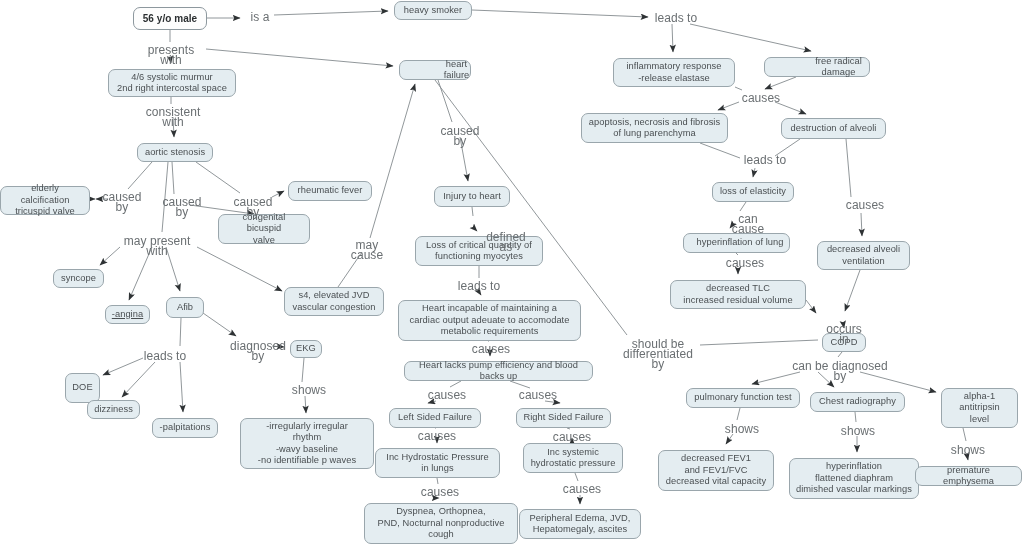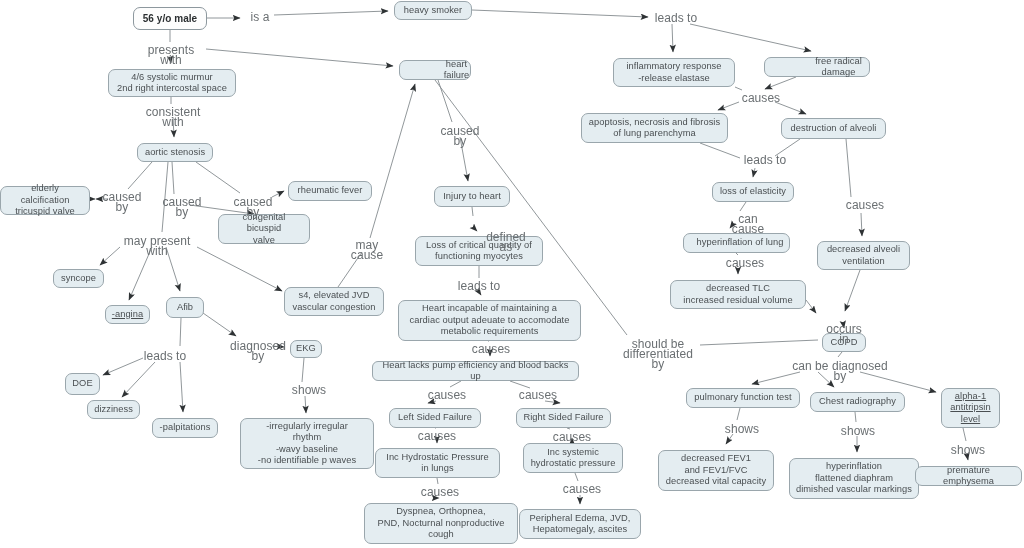--- a/index.html
+++ b/index.html
@@ -250,25 +250,25 @@
 vascular congestion</div>
       <div class="node" style="left: 670px; top: 280px; width: 136px; height: 29px;">decreased TLC
 increased residual volume</div>
       <div class="node" style="left: 398px; top: 300px; width: 183px; height: 41px;">Heart incapable of maintaining a
 cardiac output adeuate to accomodate
 metabolic requirements</div>
       <div class="node" style="left: 105px; top: 305px; width: 45px; height: 19px; text-decoration: underline;">-angina</div>
       <div class="node" style="left: 166px; top: 297px; width: 38px; height: 21px;">Afib</div>
       <div class="node" style="left: 822px; top: 333px; width: 44px; height: 19px;">COPD</div>
       <div class="node" style="left: 290px; top: 340px; width: 32px; height: 18px;">EKG</div>
-      <div class="node" style="left: 372px; top: 361px; width: 207px; height: 20px; border-radius: 6px;">Heart lacks pump efficiency and blood backs up</div>
-      <div class="node" style="left: 65px; top: 373px; width: 35px; height: 22px;">DOE</div>
+      <div class="node" style="left: 404px; top: 361px; width: 189px; height: 20px;">Heart lacks pump efficiency and blood backs up</div>
+      <div class="node" style="left: 65px; top: 373px; width: 35px; height: 30px;">DOE</div>
       <div class="node" style="left: 686px; top: 388px; width: 114px; height: 20px;">pulmonary function test</div>
       <div class="node" style="left: 810px; top: 392px; width: 95px; height: 20px;">Chest radiography</div>
-      <div class="node" style="left: 941px; top: 388px; width: 59px; height: 40px; text-decoration: underline;">alpha-1
+      <div class="node" style="left: 941px; top: 388px; width: 77px; height: 40px;">alpha-1
 antitripsin
 level</div>
       <div class="node" style="left: 87px; top: 400px; width: 53px; height: 19px;">dizziness</div>
       <div class="node" style="left: 389px; top: 408px; width: 92px; height: 20px;">Left Sided Failure</div>
       <div class="node" style="left: 516px; top: 408px; width: 95px; height: 20px;">Right Sided Failure</div>
       <div class="node" style="left: 152px; top: 418px; width: 66px; height: 20px;">-palpitations</div>
       <div class="node" style="left: 240px; top: 418px; width: 134px; height: 51px;">-irregularly irregular
 rhythm
 -wavy baseline
 -no identifiable p waves</div>

